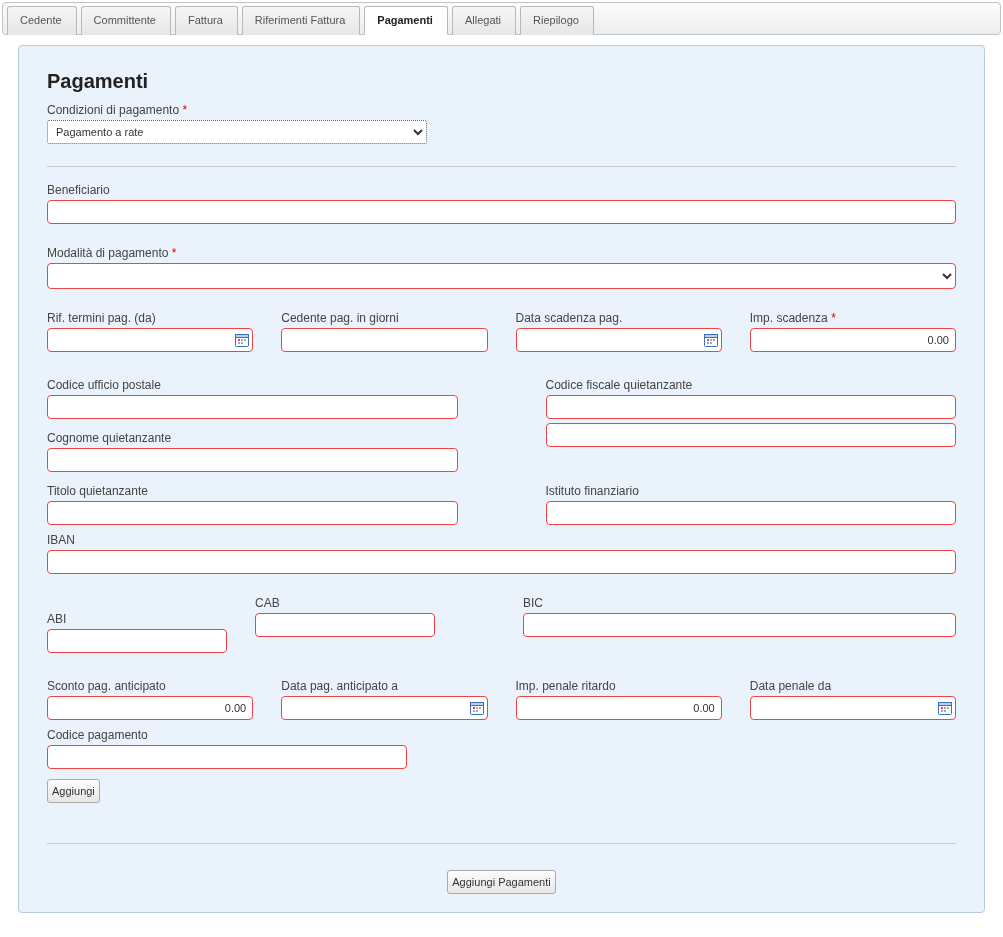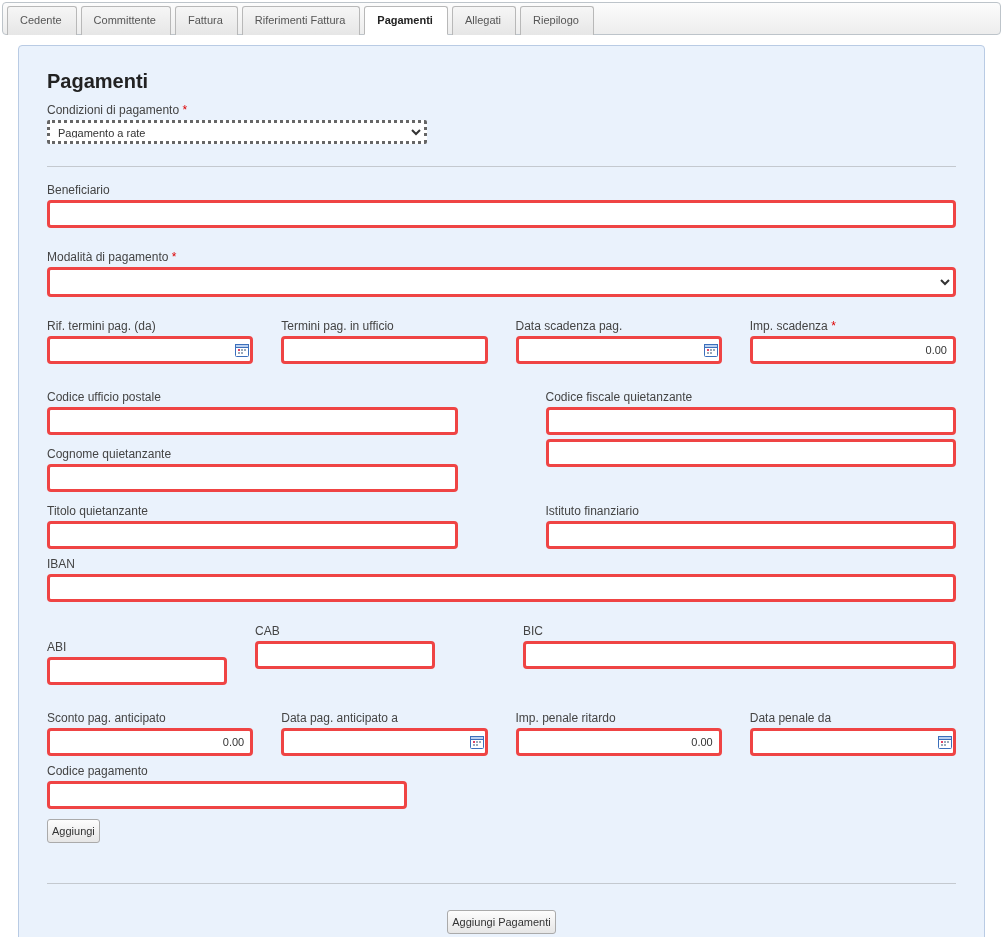--- a/index.html
+++ b/index.html
@@ -68,21 +68,21 @@
       margin-bottom: 3px;
       white-space: nowrap;
     }
     .req { color:#d00; }
     .text-input, .select {
       width: 100%;
       padding: 5px 6px;
       font-size: 11px;
       color: #333;
       background: #fff;
-      border: 3px solid #ef4444;
+      border: 1px solid #ef4444;
       border-radius: 4px;
       font-family: inherit;
     }
     .select.dashed { border-style: dotted; border-color:#666; border-radius:2px; height:24px; padding:3px 4px; }
     .text-input.num { text-align: right; }
     .small-w { max-width: 380px; }
     .date-wrap {
       position: relative;
     }
     .date-wrap .cal-btn {
@@ -169,21 +169,21 @@
                 <rect x="3" y="6" width="2" height="2" fill="#d46"></rect>
                 <rect x="6" y="6" width="2" height="2" fill="#9ab"></rect>
                 <rect x="9" y="6" width="2" height="2" fill="#9ab"></rect>
                 <rect x="3" y="9" width="2" height="2" fill="#9ab"></rect>
                 <rect x="6" y="9" width="2" height="2" fill="#9ab"></rect>
               </svg>
           </button>
         </div>
       </div>
       <div class="field-col">
-        <label class="field-label">Termini pag. in ufficio</label>
+        <label class="field-label">Cedente pag. in giorni</label>
         <input class="text-input" value="" style="">
       </div>
       <div class="field-col">
         <label class="field-label">Data scadenza pag.</label>
         <div class="date-wrap">
           <input class="text-input" value="" style="">
           <button class="cal-btn">
             <svg width="14" height="14" viewBox="0 0 14 14">
                 <rect x="0.5" y="1.5" width="13" height="12" rx="1" fill="#fff" stroke="#3b6fbb"></rect>
                 <rect x="0.5" y="1.5" width="13" height="3" fill="#bad0f0" stroke="#3b6fbb"></rect>

